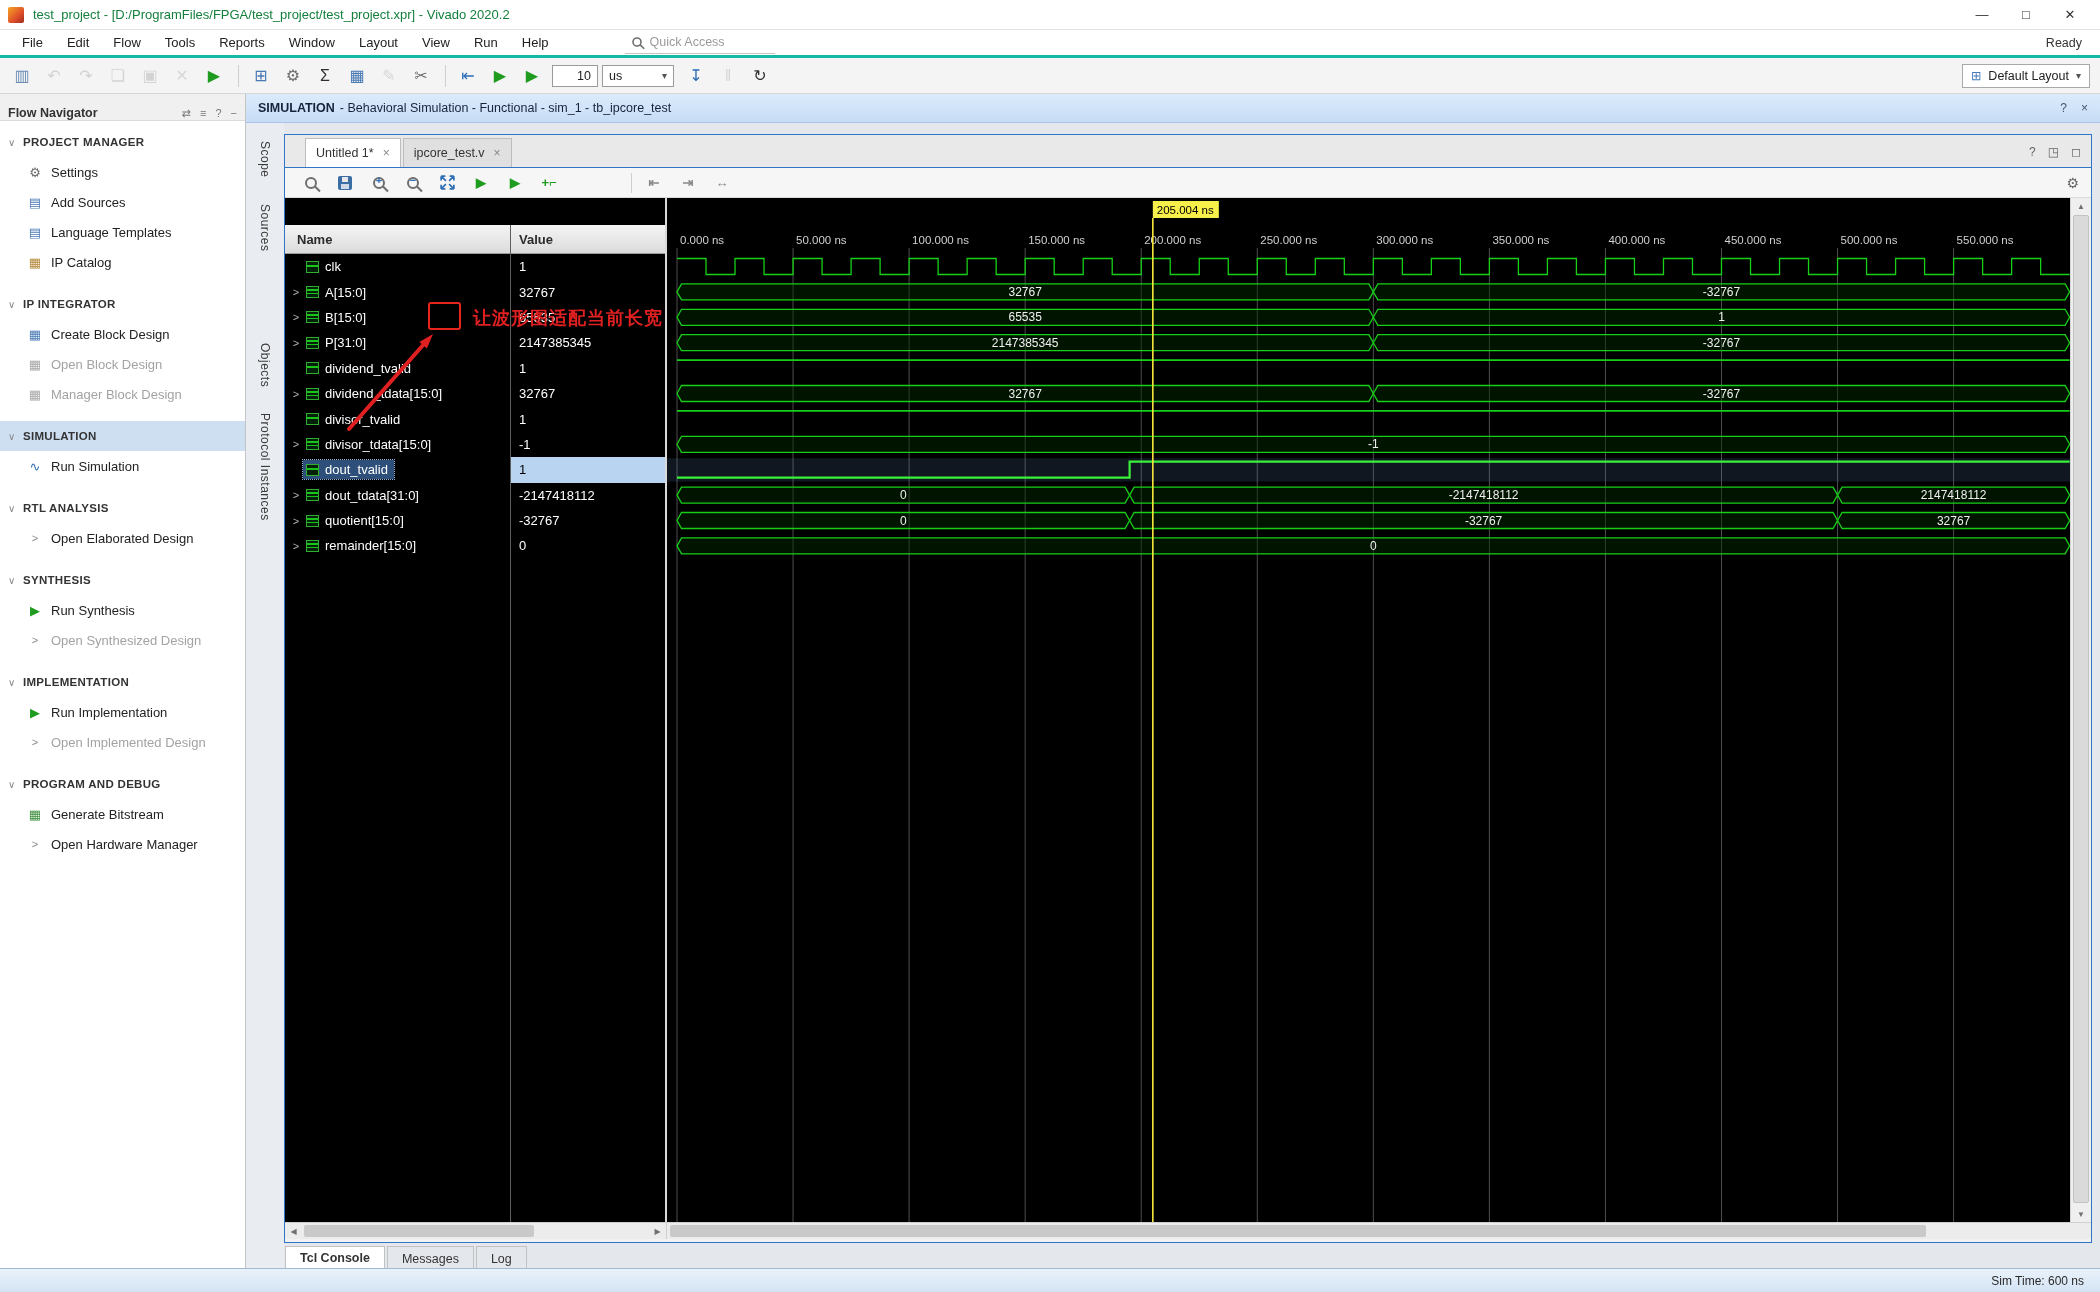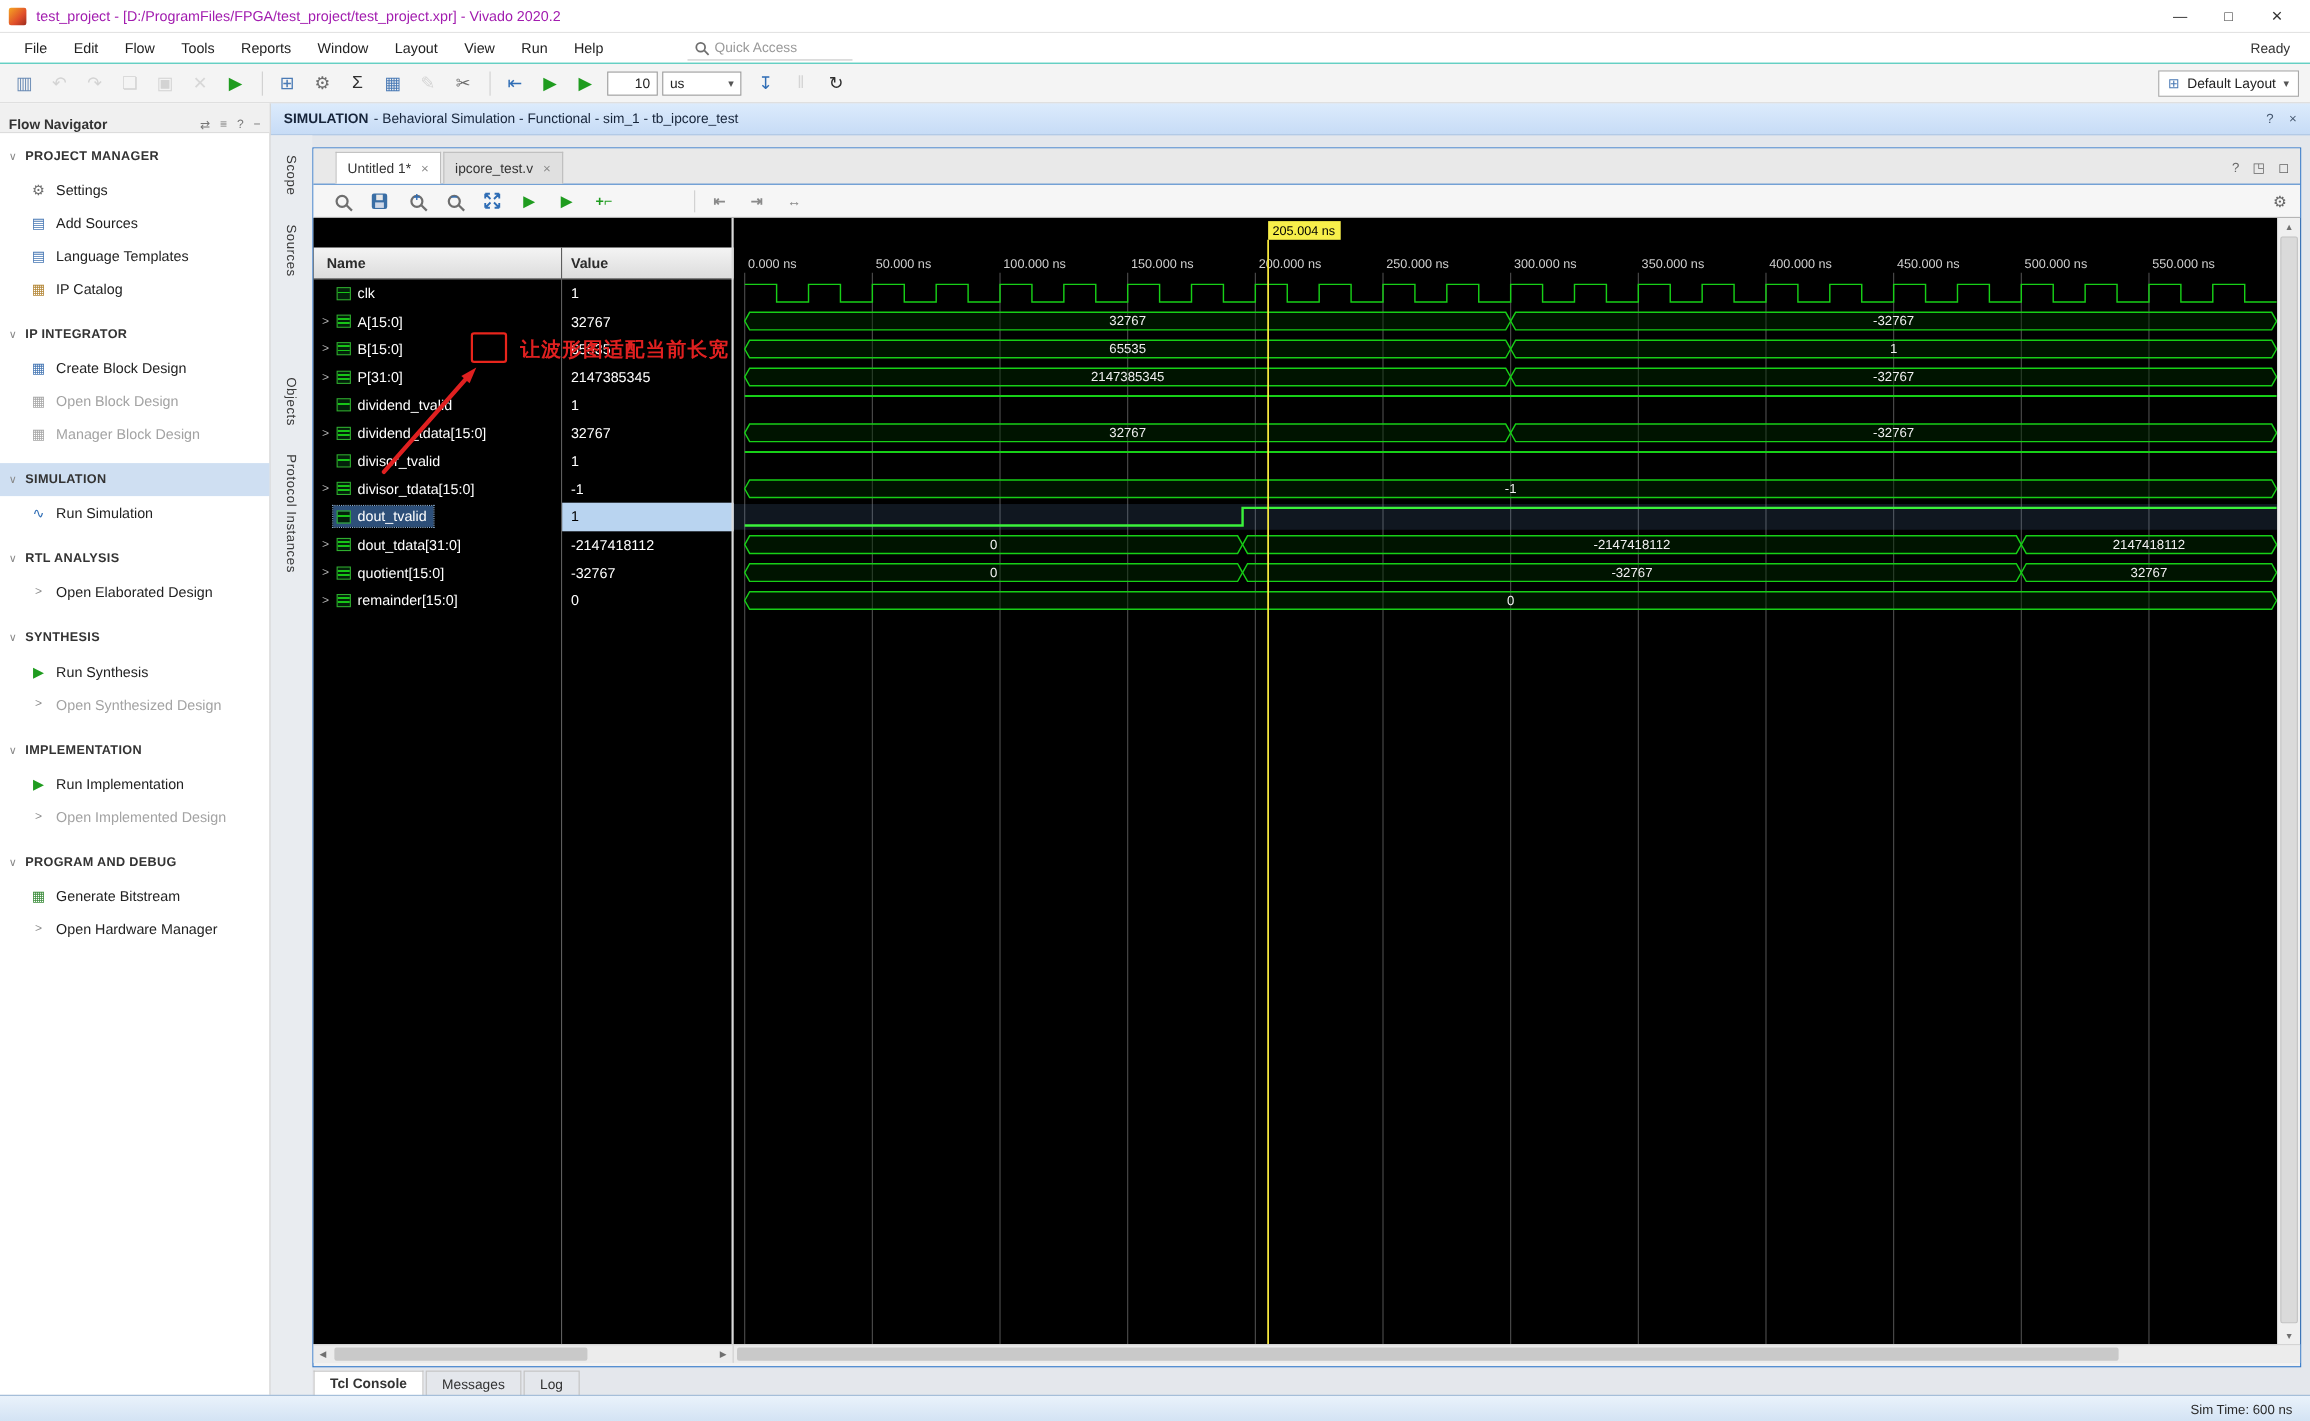--- a/index.html
+++ b/index.html
@@ -2,26 +2,26 @@
 <html><head>
 <meta charset="utf-8">
 <style>
   * { box-sizing: border-box; margin:0; padding:0; }
   html,body { width:2100px; height:1292px; overflow:hidden; font-family:"Liberation Sans",sans-serif; }
   #app { position:relative; width:2100px; height:1292px; background:#e4e7ec; }
 
   
   #titlebar { position:absolute; left:0; top:0; width:2100px; height:30px; background:#ffffff; border-bottom:1px solid #e3e3e3; display:flex; align-items:center; padding:0 8px; }
   #app-icon { width:16px; height:16px; border-radius:2px; background:linear-gradient(135deg,#f5a623 0%,#e04e2a 60%,#9c2b1f 100%); margin-right:9px; flex:none; }
-  #title-text { font-size:13px; color:#a21caf; }
+  #title-text { font-size:13px; color:#15803d; }
   #win-btns { margin-left:auto; display:flex; }
   .win-btn { width:44px; height:28px; display:flex; align-items:center; justify-content:center; font-size:13px; color:#333; cursor:default; }
 
   
-  #menubar { position:absolute; left:0; top:30px; width:2100px; height:28px; background:#ffffff; display:flex; align-items:center; padding-left:10px; border-bottom:1px solid #14b8a6; }
+  #menubar { position:absolute; left:0; top:30px; width:2100px; height:28px; background:#ffffff; display:flex; align-items:center; padding-left:10px; border-bottom:3px solid #14b8a6; }
   .menu-item { padding:4px 12px; font-size:13px; color:#222; }
   #quick-access { margin-left:64px; display:flex; align-items:center; gap:7px; border-bottom:1px solid #c6c6c6; padding:3px 8px 4px 6px; width:150px; }
   #quick-access-text { color:#9a9a9a; font-size:12.5px; }
   #ready-status { margin-left:auto; margin-right:18px; font-size:12.5px; color:#333; }
 
   
   #maintoolbar { position:absolute; left:0; top:58px; width:2100px; height:36px; background:#f4f4f4; border-bottom:1px solid #d6d6d6; display:flex; align-items:center; padding:0 10px; }
   .tb-icon { width:24px; height:24px; display:flex; align-items:center; justify-content:center; font-size:16px; margin-right:8px; flex:none; }
   .tb-icon.disabled { opacity:.55; }
   .tb-sep { width:1px; height:22px; background:#cfcfcf; margin:0 10px 0 4px; flex:none; }

